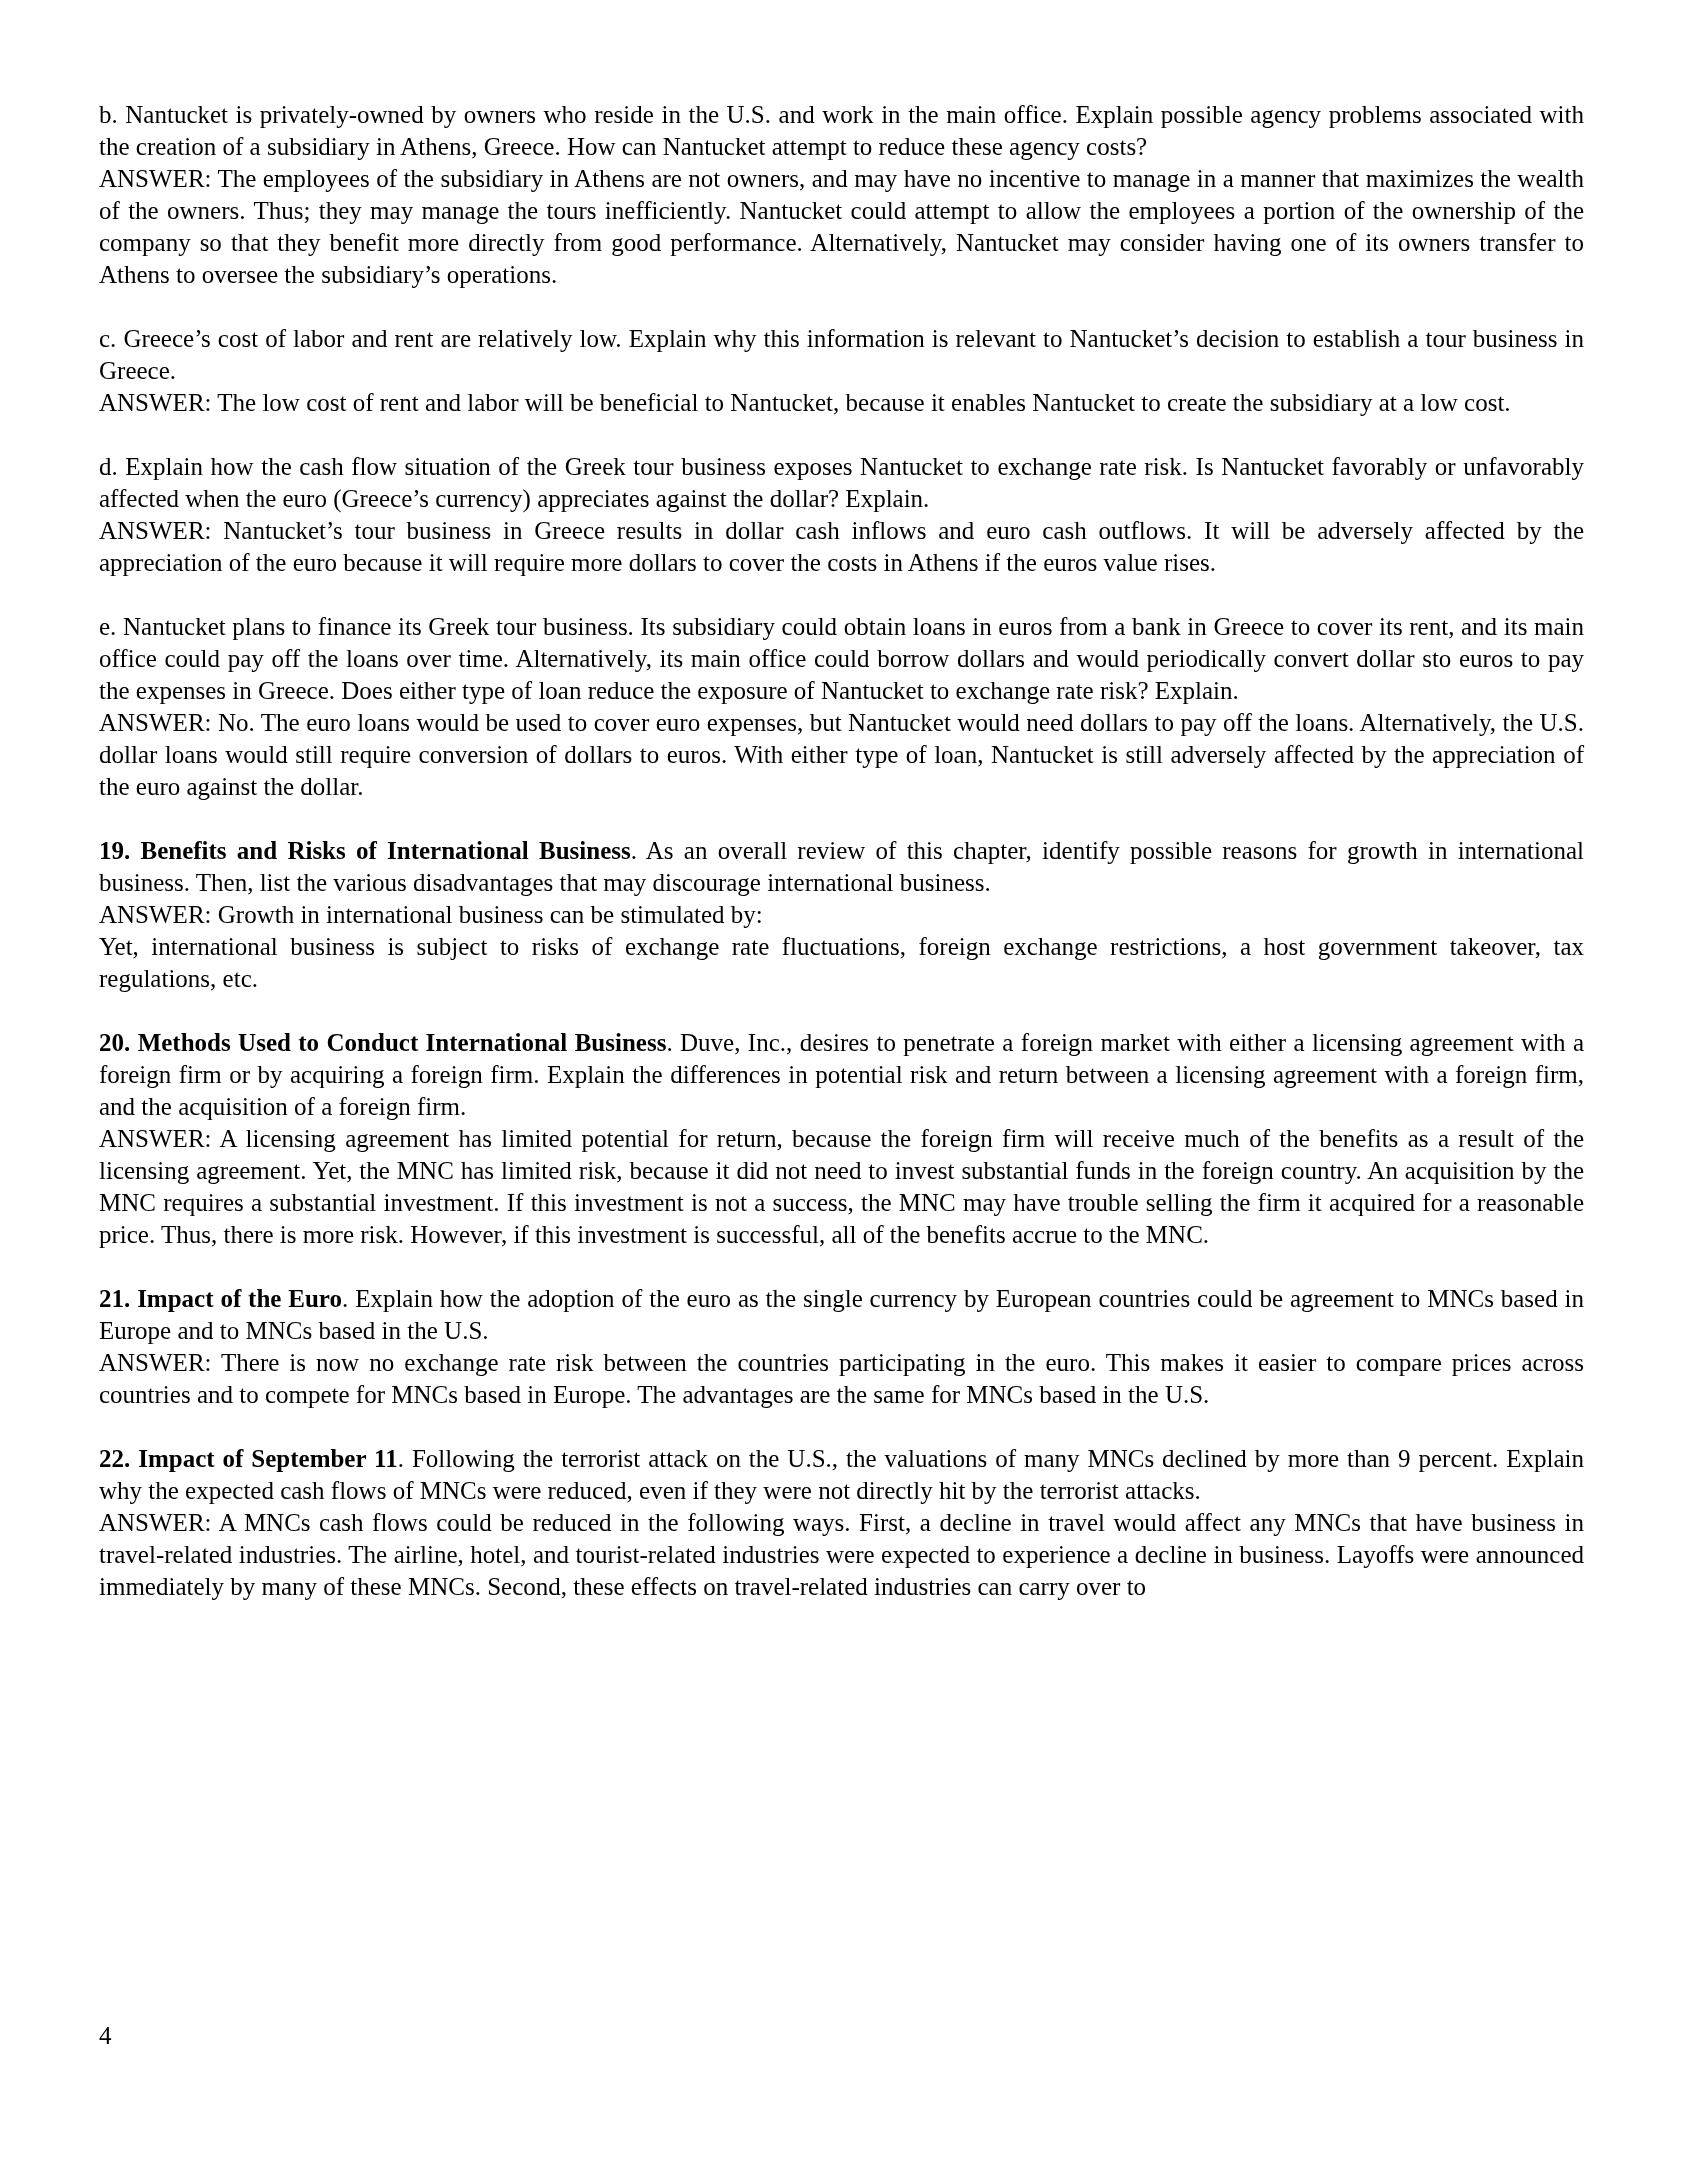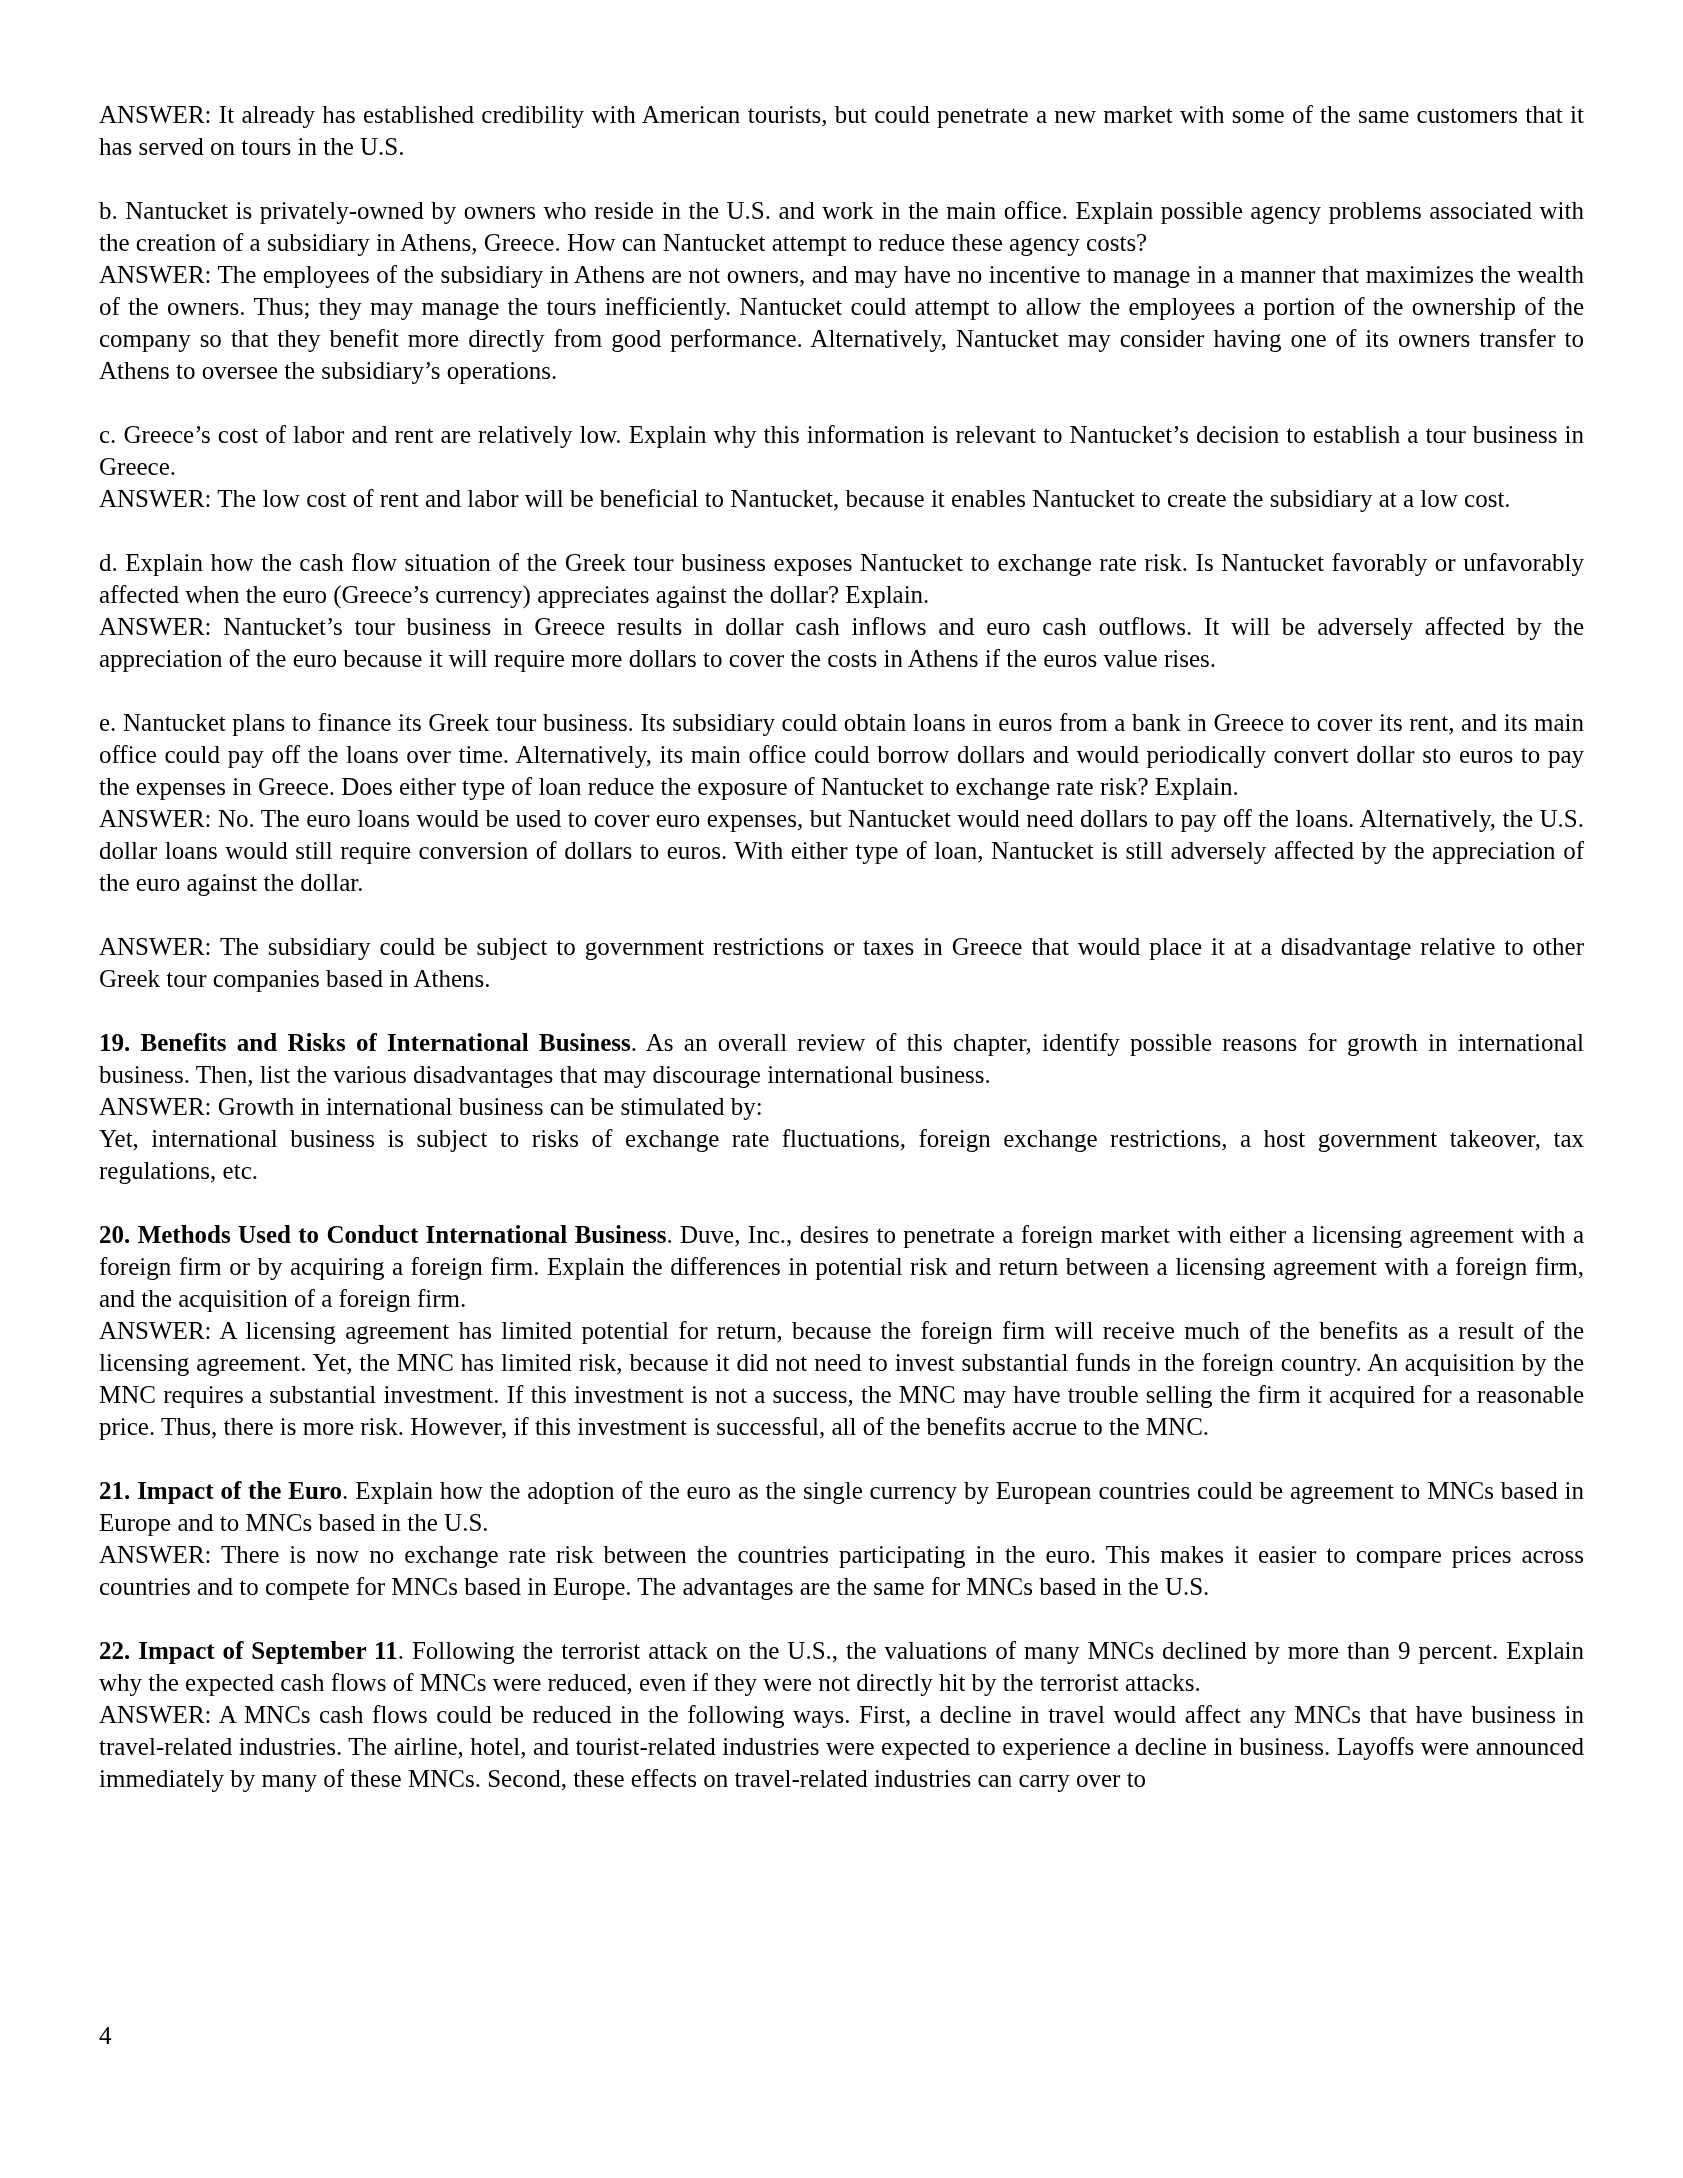--- a/index.html
+++ b/index.html
@@ -15,40 +15,36 @@
   .pagenum {
     position: absolute; left: 99px; top: 2020px;
     font-family: "Liberation Serif", serif; font-size: 25px; line-height: 32px; color: #000;
   }
 </style>
 </head>
 <body>
 
 <div class="page" id="doc">
     <div class="para">
-      <span class="line"><span>ANSWER: It already has established credibility with American tourists, but could penetrate a new market with some of the same customers that it has served on tours in the U.S.</span></span>
-    </div>
-    <div class="para">
       <span class="line"><span>b. Nantucket is privately-owned by owners who reside in the U.S. and work in the main office. Explain possible agency problems associated with the creation of a subsidiary in Athens, Greece. How can Nantucket attempt to reduce these agency costs?</span></span>
       <span class="line"><span>ANSWER: The employees of the subsidiary in Athens are not owners, and may have no incentive to manage in a manner that maximizes the wealth of the owners. Thus; they may manage the tours inefficiently. Nantucket could attempt to allow the employees a portion of the ownership of the company so that they benefit more directly from good performance. Alternatively, Nantucket may consider having one of its owners transfer to Athens to oversee the subsidiary’s operations.</span></span>
     </div>
     <div class="para">
       <span class="line"><span>c. Greece’s cost of labor and rent are relatively low. Explain why this information is relevant to Nantucket’s decision to establish a tour business in Greece.</span></span>
       <span class="line"><span>ANSWER: The low cost of rent and labor will be beneficial to Nantucket, because it enables Nantucket to create the subsidiary at a low cost.</span></span>
     </div>
     <div class="para">
       <span class="line"><span>d. Explain how the cash flow situation of the Greek tour business exposes Nantucket to exchange rate risk. Is Nantucket favorably or unfavorably affected when the euro (Greece’s currency) appreciates against the dollar? Explain.</span></span>
       <span class="line"><span>ANSWER: Nantucket’s tour business in Greece results in dollar cash inflows and euro cash outflows. It will be adversely affected by the appreciation of the euro because it will require more dollars to cover the costs in Athens if the euros value rises.</span></span>
     </div>
     <div class="para">
       <span class="line"><span>e. Nantucket plans to finance its Greek tour business. Its subsidiary could obtain loans in euros from a bank in Greece to cover its rent, and its main office could pay off the loans over time. Alternatively, its main office could borrow dollars and would periodically convert dollar sto euros to pay the expenses in Greece. Does either type of loan reduce the exposure of Nantucket to exchange rate risk? Explain.</span></span>
       <span class="line"><span>ANSWER: No. The euro loans would be used to cover euro expenses, but Nantucket would need dollars to pay off the loans. Alternatively, the U.S. dollar loans would still require conversion of dollars to euros. With either type of loan, Nantucket is still adversely affected by the appreciation of the euro against the dollar.</span></span>
     </div>
     <div class="para">
-      <span class="line"><span>ANSWER: The subsidiary could be subject to government restrictions or taxes in Greece that would place it at a disadvantage relative to other Greek tour companies based in Athens.</span></span>
     </div>
     <div class="para">
       <span class="line"><b>19. Benefits and Risks of International Business</b><span>. As an overall review of this chapter, identify possible reasons for growth in international business. Then, list the various disadvantages that may discourage international business.</span></span>
       <span class="line"><span>ANSWER: Growth in international business can be stimulated by:</span></span>
       <span class="line"><span>Yet, international business is subject to risks of exchange rate fluctuations, foreign exchange restrictions, a host government takeover, tax regulations, etc.</span></span>
     </div>
     <div class="para">
       <span class="line"><b>20. Methods Used to Conduct International Business</b><span>. Duve, Inc., desires to penetrate a foreign market with either a licensing agreement with a foreign firm or by acquiring a foreign firm. Explain the differences in potential risk and return between a licensing agreement with a foreign firm, and the acquisition of a foreign firm.</span></span>
       <span class="line"><span>ANSWER: A licensing agreement has limited potential for return, because the foreign firm will receive much of the benefits as a result of the licensing agreement. Yet, the MNC has limited risk, because it did not need to invest substantial funds in the foreign country. An acquisition by the MNC requires a substantial investment. If this investment is not a success, the MNC may have trouble selling the firm it acquired for a reasonable price. Thus, there is more risk. However, if this investment is successful, all of the benefits accrue to the MNC.</span></span>
     </div>

